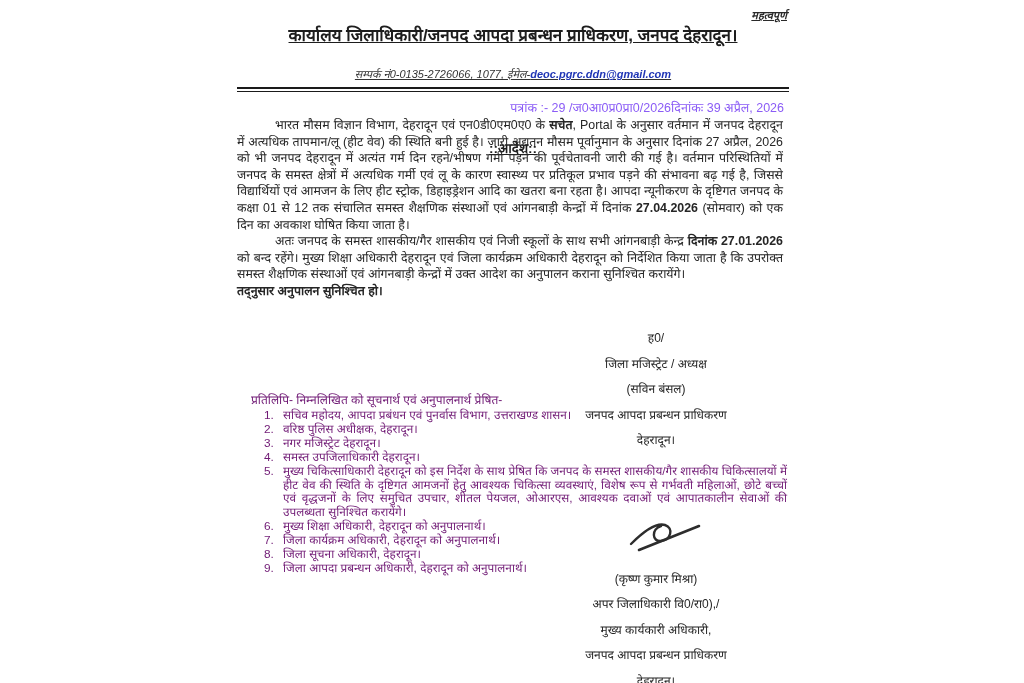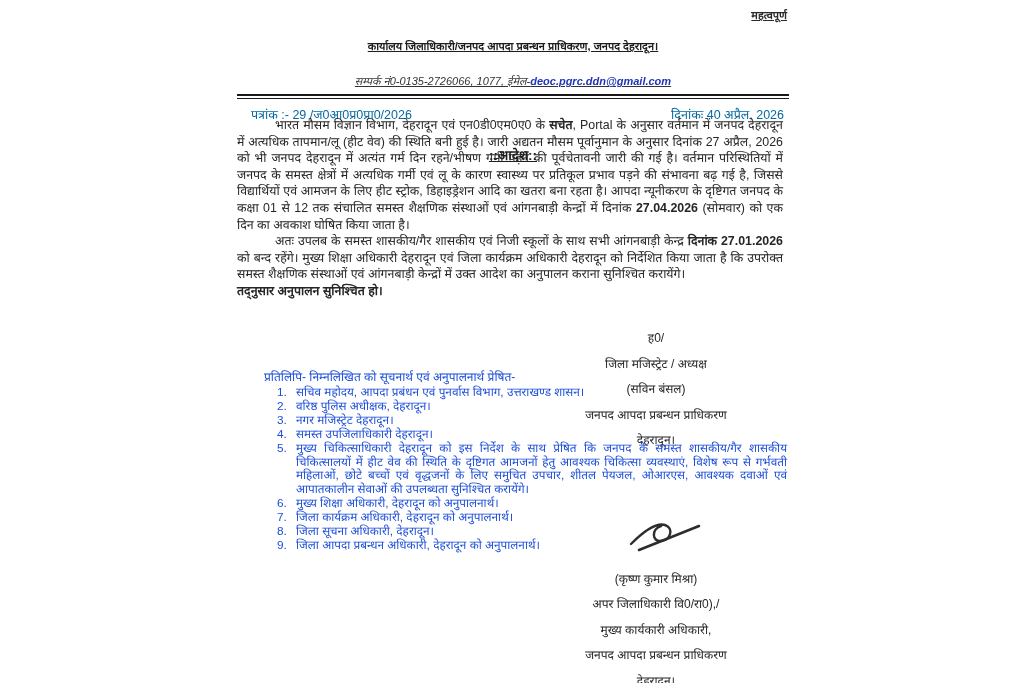--- a/index.html
+++ b/index.html
@@ -4,42 +4,42 @@
 <style>
   html,body{margin:0;padding:0;}
   body{
     width:1024px;height:683px;background:#ffffff;
     font-family:"Liberation Sans","DejaVu Sans",sans-serif;
     color:#2a2a2a;-webkit-font-smoothing:antialiased;
   }
   .page{position:relative;width:1024px;height:683px;background:#ffffff;overflow:hidden;}
   .doc{position:absolute;left:237px;top:0;width:552px;height:683px;}
 
-  .tag{ text-align:right;padding:7px 2px 0 0;font-size:11px;font-weight:bold;}
+  .tag{ text-align:right;padding:7px 2px 0 0;font-size:11px;font-style:italic;font-weight:bold;}
   .tag span{text-decoration:underline;}
-  .title{margin-top:16px;text-align:center;font-size:11px;font-weight:bold;color:#1d1d1d;}
+  .title{margin-top:1px;text-align:center;font-size:17px;font-weight:bold;color:#1d1d1d;}
   .title span{text-decoration:underline;}
   .contact{margin-top:20px;text-align:center;font-size:11px;font-style:italic;color:#333;}
   .contact .inner{text-decoration:underline;}
   .contact .email{color:#1f35b5;font-weight:bold;}
   .rule{margin-top:6px;height:2px;border-top:2.5px solid #1a1a1a;border-bottom:1.2px solid #1a1a1a;}
-  .ref-row{display:flex;justify-content:space-between;margin-top:7px;padding:0 5px 0 14px;font-size:12.5px;color:#0369a1;}
+  .ref-row{display:flex;justify-content:flex-end;margin-top:7px;padding:0 5px 0 14px;font-size:12.5px;color:#8b5cf6;}
   .order{margin-top:23px;text-align:center;font-size:13.5px;font-weight:bold;color:#1d1d1d;}
   .order span{text-decoration:underline;}
 
   .body-text{position:absolute;top:117px;left:0;right:6px;}
   .para{margin:0;text-align:justify;text-indent:38px;font-size:12.4px;line-height:16.6px;color:#262626;}
   .bold{font-weight:bold;}
 
   .sig-block{position:absolute;width:248px;text-align:center;font-size:12px;line-height:14.6px;color:#262626;}
   .sig-primary{top:320px;left:295px;}
   .sig-secondary{top:561px;left:295px;line-height:14.4px;}
   .sig-line{white-space:nowrap;margin-top:11px;}
 
-  .copy{position:absolute;top:370px;left:14px;right:0;color:#1d4ed8;margin-left:13px;}
+  .copy{position:absolute;top:393px;left:14px;right:0;color:#701a75;}
   .copy-intro{font-size:12px;line-height:14px;}
   .copy-list{margin:2px 0 0 13px;}
   .copy-item{display:flex;font-size:11.8px;line-height:13.9px;}
   .copy-item .num{flex:0 0 19px;}
   .copy-item .txt{flex:1;text-align:justify;padding-right:2px;}
 
   .scribble{position:absolute;top:514px;left:388px;width:82px;height:44px;}
 </style>
 </head>
 <body>
@@ -56,32 +56,32 @@
     </div>
 
     <div class="contact">
       <span class="inner"><span>सम्पर्क नं0-0135-2726066, 1077, ईमेल-</span><span class="email">deoc.pgrc.ddn@gmail.com</span></span>
     </div>
 
     <div class="rule"></div>
 
     <div class="ref-row">
       <span>पत्रांक :- 29 /ज0आ0प्र0प्रा0/2026</span>
-      <span>दिनांकः 40 अप्रैल, 2026</span>
+      <span>दिनांकः 39 अप्रैल, 2026</span>
     </div>
 
     <div class="order">
       <span>::आदेश::</span>
     </div>
 
     <div class="body-text">
 
         <p class="para"><span>भारत मौसम विज्ञान विभाग, देहरादून एवं एन0डी0एम0ए0 के </span><span class="bold">सचेत</span><span>, Portal के अनुसार वर्तमान में जनपद देहरादून में अत्यधिक तापमान/लू (हीट वेव) की स्थिति बनी हुई है। जारी अद्यतन मौसम पूर्वानुमान के अनुसार दिनांक 27 अप्रैल, 2026 को भी जनपद देहरादून में अत्यंत गर्म दिन रहने/भीषण गर्मी पड़ने की पूर्वचेतावनी जारी की गई है। वर्तमान परिस्थितियों में जनपद के समस्त क्षेत्रों में अत्यधिक गर्मी एवं लू के कारण स्वास्थ्य पर प्रतिकूल प्रभाव पड़ने की संभावना बढ़ गई है, जिससे विद्यार्थियों एवं आमजन के लिए हीट स्ट्रोक, डिहाइड्रेशन आदि का खतरा बना रहता है। आपदा न्यूनीकरण के दृष्टिगत जनपद के कक्षा 01 से 12 तक संचालित समस्त शैक्षणिक संस्थाओं एवं आंगनबाड़ी केन्द्रों में दिनांक </span><span class="bold">27.04.2026</span><span> (सोमवार) को एक दिन का अवकाश घोषित किया जाता है।</span></p>
 
-        <p class="para"><span>अतः उपलब के समस्त शासकीय/गैर शासकीय एवं निजी स्कूलों के साथ सभी आंगनबाड़ी केन्द्र </span><span class="bold">दिनांक 27.01.2026</span><span> को बन्द रहेंगे। मुख्य शिक्षा अधिकारी देहरादून एवं जिला कार्यक्रम अधिकारी देहरादून को निर्देशित किया जाता है कि उपरोक्त समस्त शैक्षणिक संस्थाओं एवं आंगनबाड़ी केन्द्रों में उक्त आदेश का अनुपालन कराना सुनिश्चित करायेंगे।</span></p>
+        <p class="para"><span>अतः जनपद के समस्त शासकीय/गैर शासकीय एवं निजी स्कूलों के साथ सभी आंगनबाड़ी केन्द्र </span><span class="bold">दिनांक 27.01.2026</span><span> को बन्द रहेंगे। मुख्य शिक्षा अधिकारी देहरादून एवं जिला कार्यक्रम अधिकारी देहरादून को निर्देशित किया जाता है कि उपरोक्त समस्त शैक्षणिक संस्थाओं एवं आंगनबाड़ी केन्द्रों में उक्त आदेश का अनुपालन कराना सुनिश्चित करायेंगे।</span></p>
 
         <p class="para" style="text-indent: 0px;"><span class="bold">तद्नुसार अनुपालन सुनिश्चित हो।</span></p>
       </div>
 
     <div class="sig-block sig-primary">
 
         <div class="sig-line">ह0/</div>
 
         <div class="sig-line">जिला मजिस्ट्रेट / अध्यक्ष</div>
 

